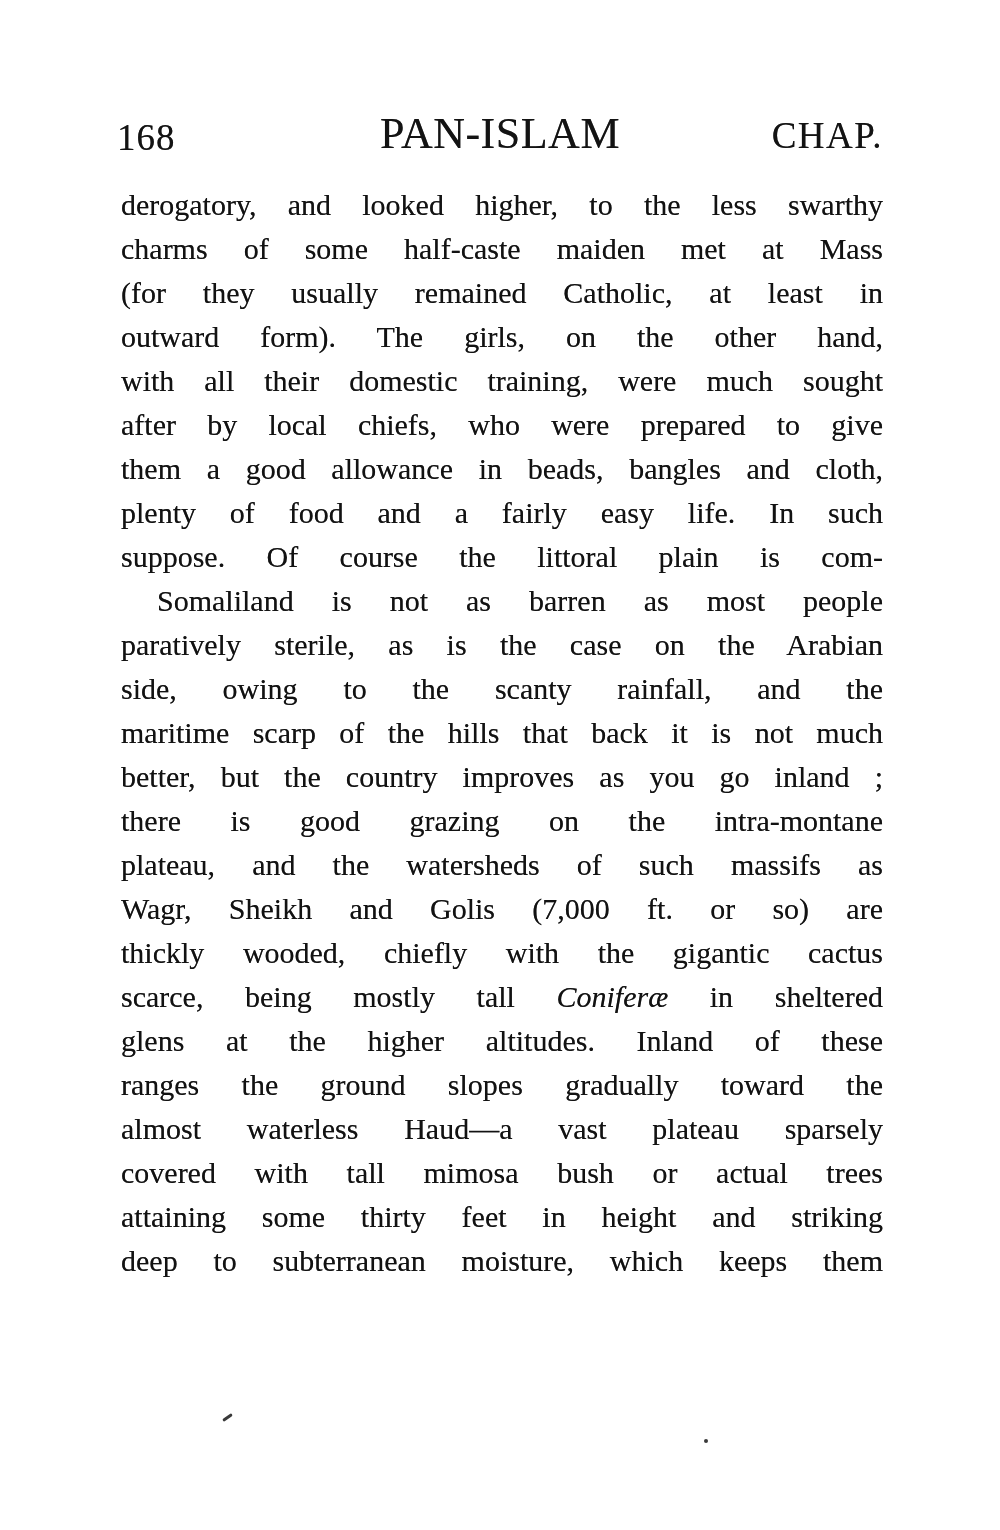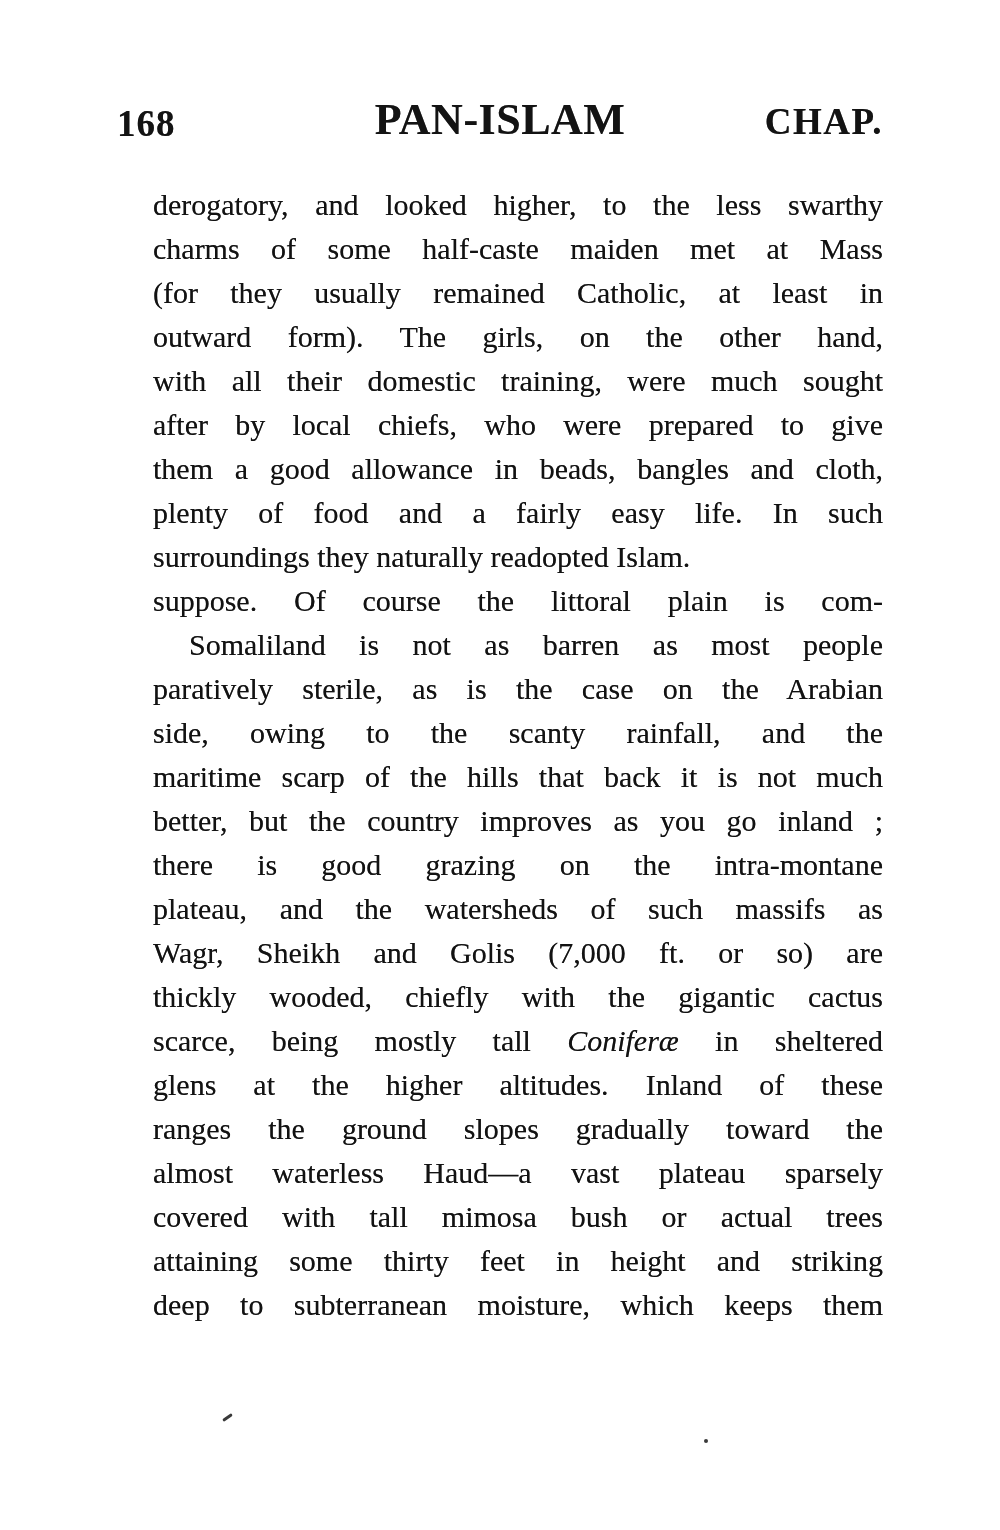--- a/index.html
+++ b/index.html
@@ -11,21 +11,21 @@
     overflow: hidden;
   }
   .page {
     position: absolute; inset: 0;
     background: #ffffff;
     color: #131313;
   }
   
   .running-head {
     position: absolute;
-    left: 117px; top: 102px; width: 766px; height: 40px; font-weight: bold;
+    left: 117px; top: 116px; width: 766px; height: 40px;
   }
   .page-number {
     position: absolute; left: 0; bottom: 0;
     font-size: 37px; line-height: 1;
     letter-spacing: 1px;
     text-shadow: 0 0 0.5px rgba(0,0,0,0.55);
   }
   .running-title {
     position: absolute; left: 50%; bottom: 0;
     transform: translateX(-50%);
@@ -47,21 +47,20 @@
     line-height: 44px;
     color: #121212;
     text-shadow: 0 0 0.5px rgba(0,0,0,0.6);
   }
   .line {
     text-align: justify;
     text-align-last: justify;
     height: 44px;
     overflow: visible;
     white-space: normal;
-    margin-left: 32px;
   }
   .line.last { text-align-last: left; }
   .line.indent { text-indent: 36px; }
   .line i { font-style: italic; }
   
   .speck { position: absolute; background: #3a3a3a; }
   .speck-tick {
     left: 222px; top: 1416px; width: 11px; height: 3px;
     border-radius: 2px; transform: rotate(-35deg);
   }
@@ -84,21 +83,20 @@
   <main class="text-block">
       <div>
         <div class="line"><span>derogatory, and looked higher, to the less swarthy</span></div>
         <div class="line"><span>charms of some half-caste maiden met at Mass</span></div>
         <div class="line"><span>(for they usually remained Catholic, at least in</span></div>
         <div class="line"><span>outward form).  The girls, on the other hand,</span></div>
         <div class="line"><span>with all their domestic training, were much sought</span></div>
         <div class="line"><span>after by local chiefs, who were prepared to give</span></div>
         <div class="line"><span>them a good allowance in beads, bangles and cloth,</span></div>
         <div class="line"><span>plenty of food and a fairly easy life.  In such</span></div>
-        <div class="line last"><span>surroundings they naturally readopted Islam.</span></div>
       </div>
       <div>
         <div class="line"><span>suppose.  Of course the littoral plain is com-</span></div>
         <div class="line indent"><span>Somaliland is not as barren as most people</span></div>
         <div class="line"><span>paratively sterile, as is the case on the Arabian</span></div>
         <div class="line"><span>side, owing to the scanty rainfall, and the</span></div>
         <div class="line"><span>maritime scarp of the hills that back it is not much</span></div>
         <div class="line"><span>better, but the country improves as you go inland ;</span></div>
         <div class="line"><span>there is good grazing on the intra-montane</span></div>
         <div class="line"><span>plateau, and the watersheds of such massifs as</span></div>

